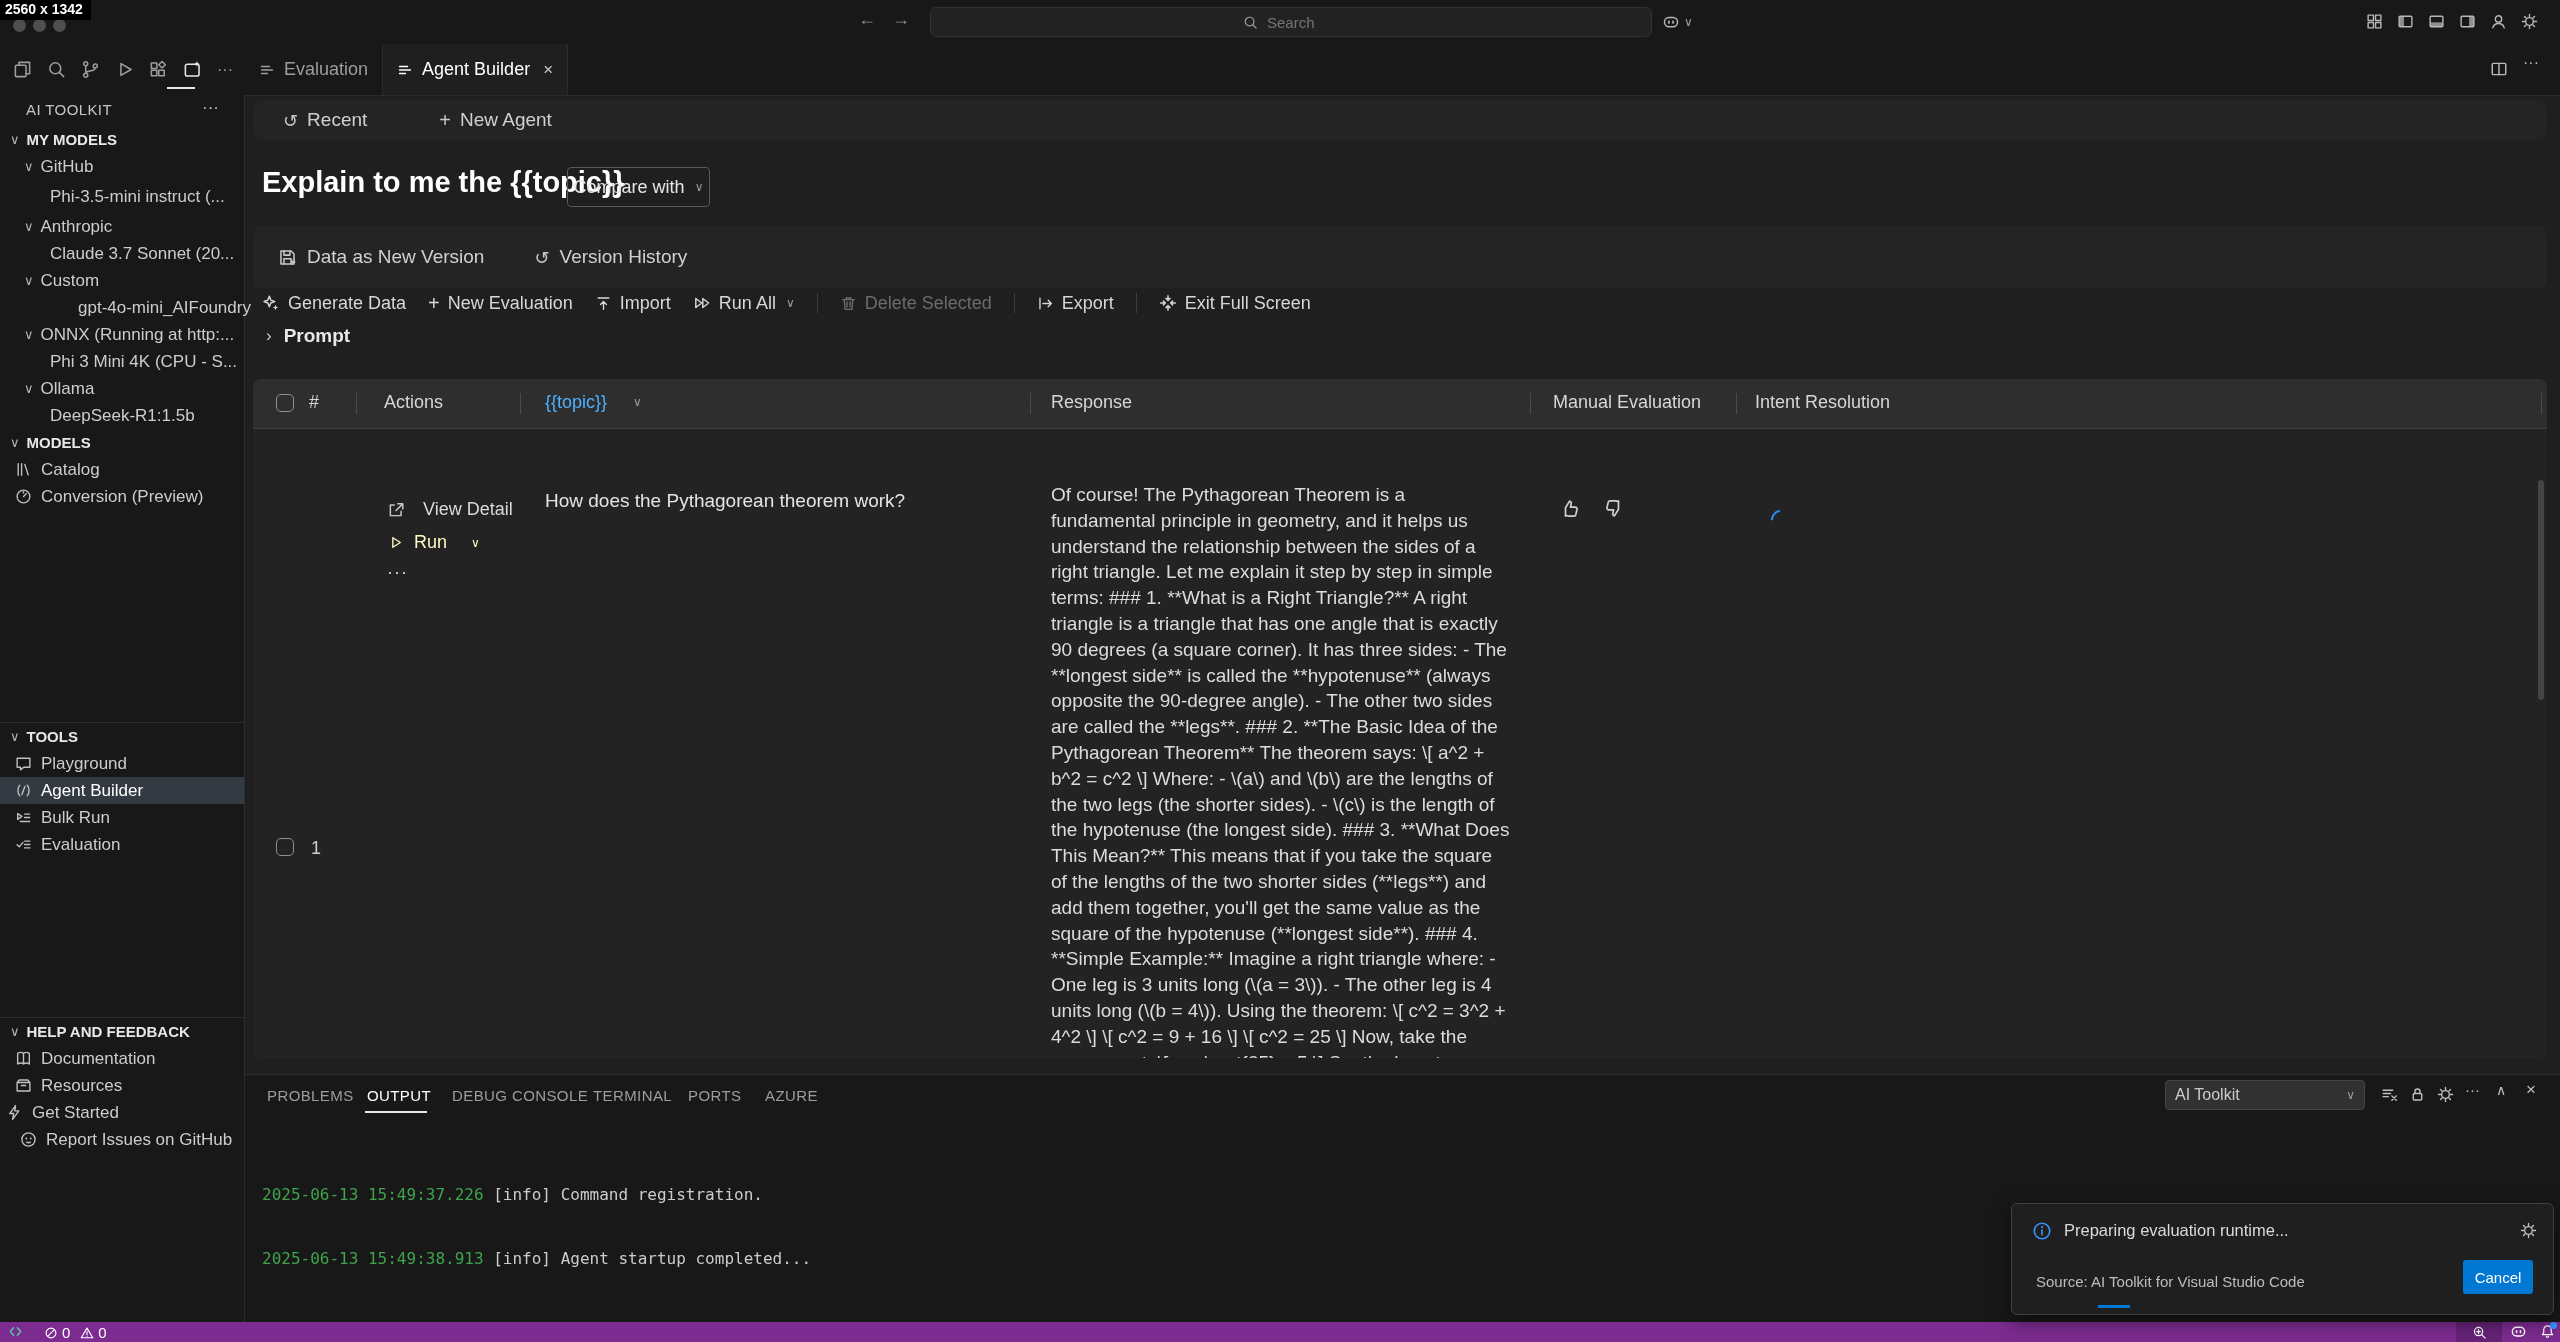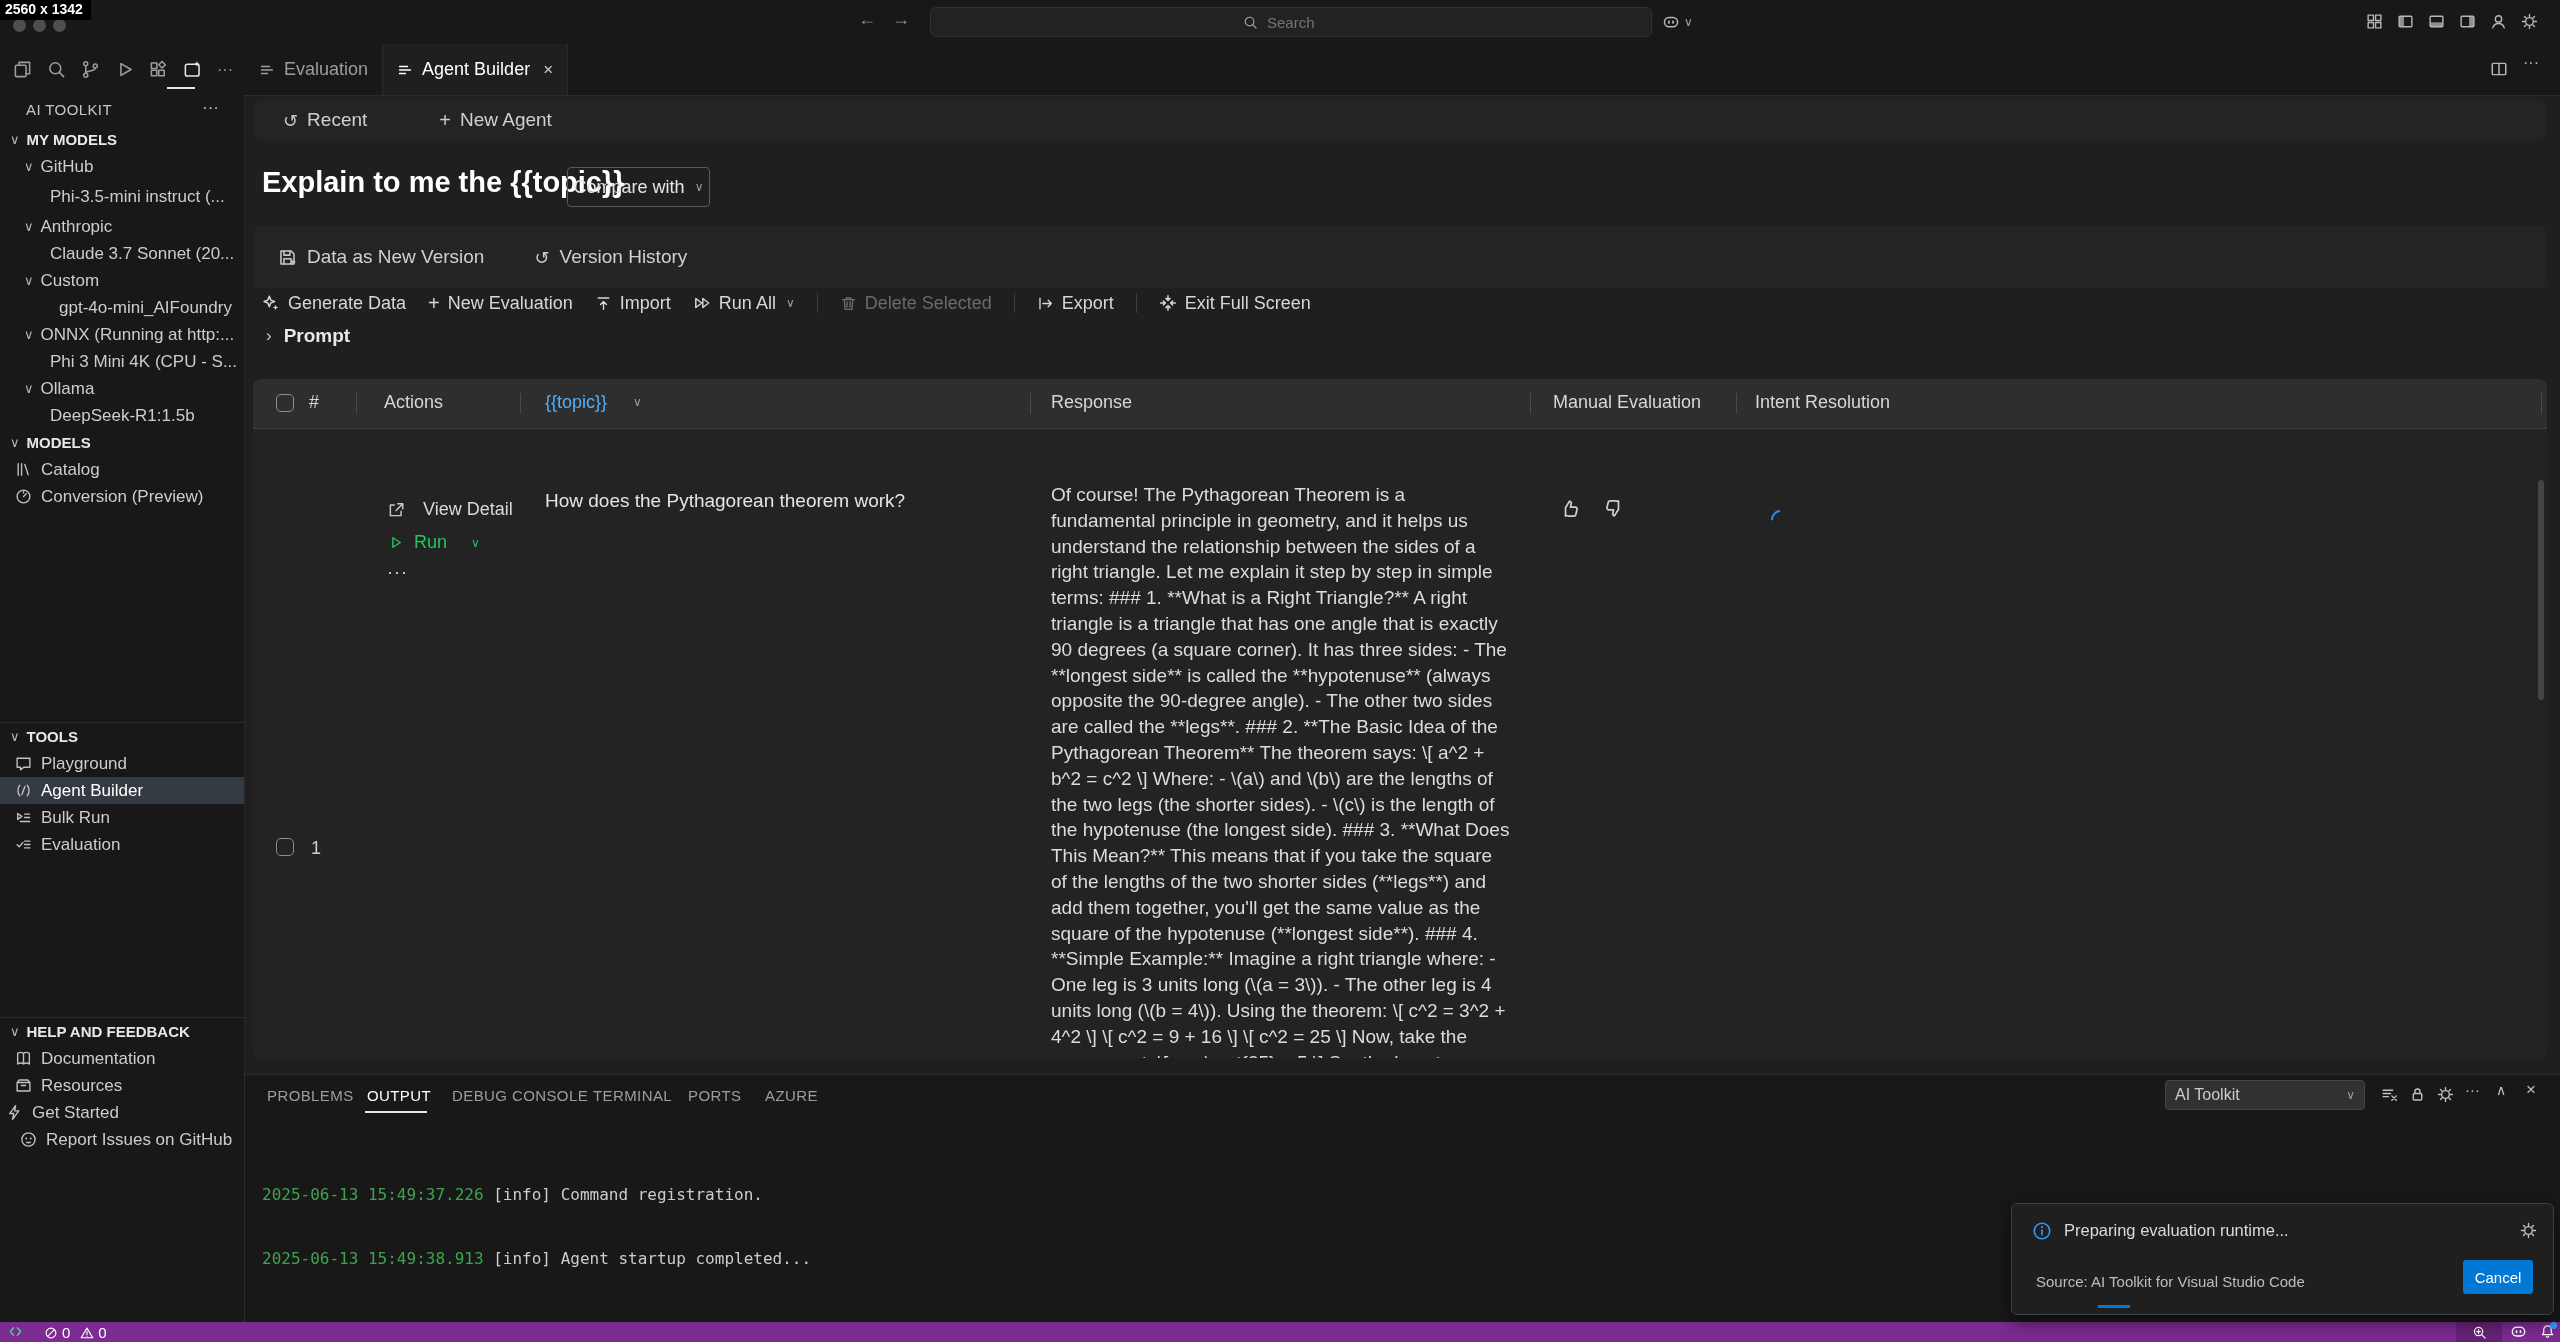--- a/index.html
+++ b/index.html
@@ -46,21 +46,21 @@
   .titem.dis{color:#6b6b6b}
   .vsep{width:1px;height:20px;background:#3e3e3e;margin:0 22px 0 0}
   .smallv{font-size:12px;color:#9d9d9d}
   
   .tbl{left:253px;top:379px;width:2294px;height:679px;border-radius:8px;overflow:hidden;background:#232323}
   .thead{position:absolute;left:0;top:0;width:2294px;height:49px;background:#2e2e2e;border-bottom:1px solid #3f3f3f;font-size:18px;color:#d6d6d6}
   .hsep{position:absolute;top:14px;width:1px;height:21px;background:#4a4a4a}
   .cbx{width:18px;height:18px;border:1.5px solid #8a8f98;border-radius:5px;box-sizing:border-box}
   .topichdr{color:#4fb0ff}
   .acttxt{font-size:18px;color:#d9d9d9}
-  .dim{color:#22c55e}
+  .dim{color:#fef9c3}
   .resp{font-size:19px;line-height:25.8px;color:#dcdcdc;width:462px;height:604px;overflow:hidden}
   .thumb{color:#cfcfcf}
   .spin{width:15px;height:15px;border-radius:50%;border:2.6px solid transparent;border-top-color:#2b8fff;transform:rotate(-50deg)}
   .sbthumb{position:absolute;right:3px;top:52px;width:6px;height:220px;background:#454545;border-radius:3px}
   
   .panel{left:245px;top:1074px;width:2315px;height:248px;background:#181818;border-top:1px solid #2b2b2b;box-sizing:border-box}
   .ptab{font-size:15px;letter-spacing:.4px;color:#9d9d9d;top:12px}
   .ptab.on{color:#ffffff}
   .punder{top:36px;height:2px;background:#e7e7e7}
   .filter{left:1435px;top:5px;width:477px;height:30px;background:#313131;border-radius:4px;display:flex;align-items:center;box-sizing:border-box;padding:0 10px}
@@ -384,21 +384,21 @@
       <span class="chev">∨</span>
       <span>Anthropic</span>
     </div>
   <div class="treerow" style="padding-left:50px">
       <span>Claude 3.7 Sonnet (20...</span>
     </div>
   <div class="treerow" style="padding-left:24px">
       <span class="chev">∨</span>
       <span>Custom</span>
     </div>
-  <div class="treerow" style="padding-left:59px">
+  <div class="treerow" style="padding-left:78px">
       <span>gpt-4o-mini_AIFoundry</span>
     </div>
   <div class="treerow" style="padding-left:24px">
       <span class="chev">∨</span>
       <span>ONNX (Running at http:...</span>
     </div>
   <div class="treerow" style="padding-left:50px">
       <span>Phi 3 Mini 4K (CPU - S...</span>
     </div>
   <div class="treerow" style="padding-left:24px">

